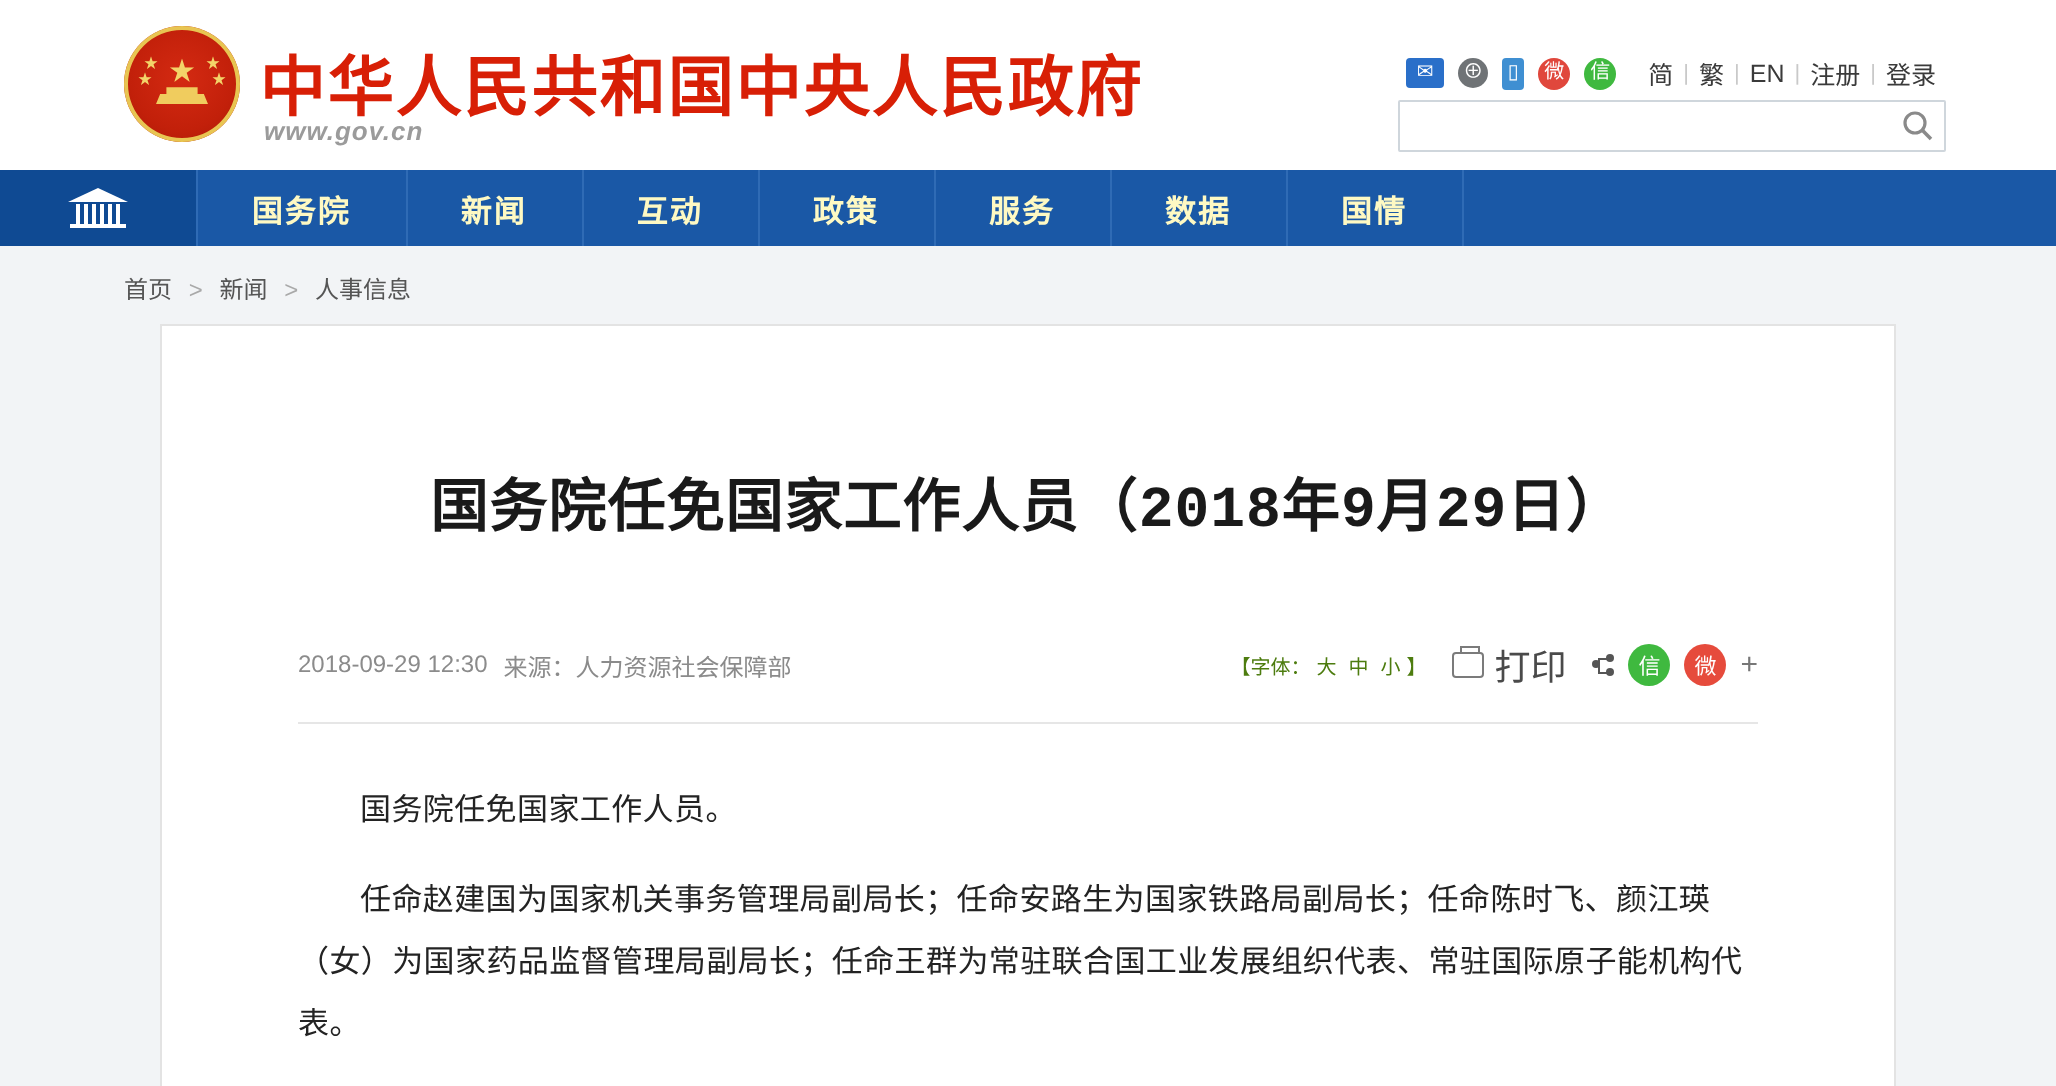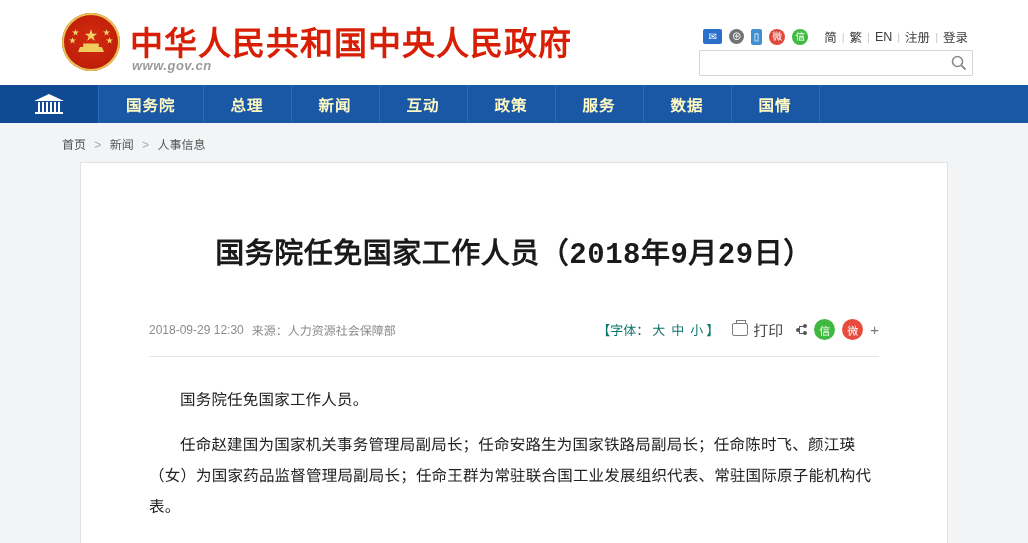--- a/index.html
+++ b/index.html
@@ -292,28 +292,28 @@
     align-items: center;
     gap: 8px;
   }
   .meta-right {
     margin-left: auto;
     display: flex;
     align-items: center;
     gap: 13px;
     color: #555;
   }
-  .fontsize-group { font-size: 13px; color: #0f766e; white-space: nowrap; }
+  .fontsize-group { font-size: 10px; color: #4d7c0f; white-space: nowrap; }
   .fontsize-group .fs { padding: 0 3px; cursor: pointer; }
   .print-btn {
     display: flex;
     align-items: center;
     gap: 5px;
     color: #4a4a4a;
-    font-size: 15px;
+    font-size: 18px;
     cursor: pointer;
   }
   .printer {
     width: 14px; height: 11px;
     border: 1.4px solid #7b7b7b;
     border-radius: 2px;
     position: relative;
     display: inline-block;
   }
   .printer::before {
@@ -430,21 +430,20 @@
 <div class="navbar">
   <div class="nav-home">
     <span class="house">
       <span class="roof"></span>
       <span class="body"></span>
       <span class="base"></span>
     </span>
   </div>
   <div class="nav-items">
     <a class="nav-item" href="#">国务院</a>
-    <a class="nav-item" href="#">总理</a>
     <a class="nav-item" href="#">新闻</a>
     <a class="nav-item" href="#">互动</a>
     <a class="nav-item" href="#">政策</a>
     <a class="nav-item" href="#">服务</a>
     <a class="nav-item" href="#">数据</a>
     <a class="nav-item" href="#">国情</a>
   </div>
 </div>
 
 <div class="page">

